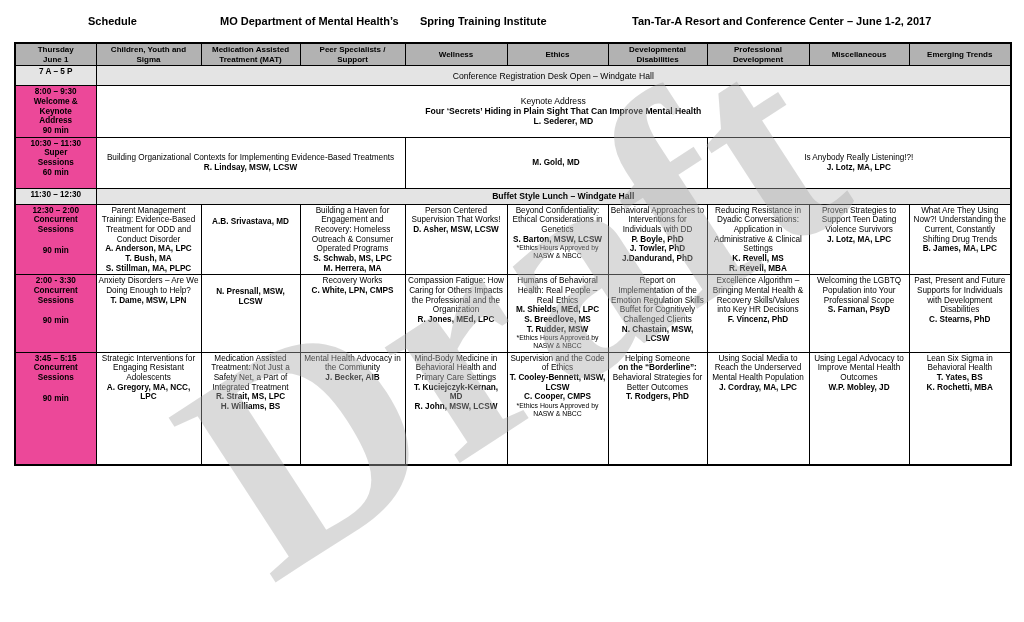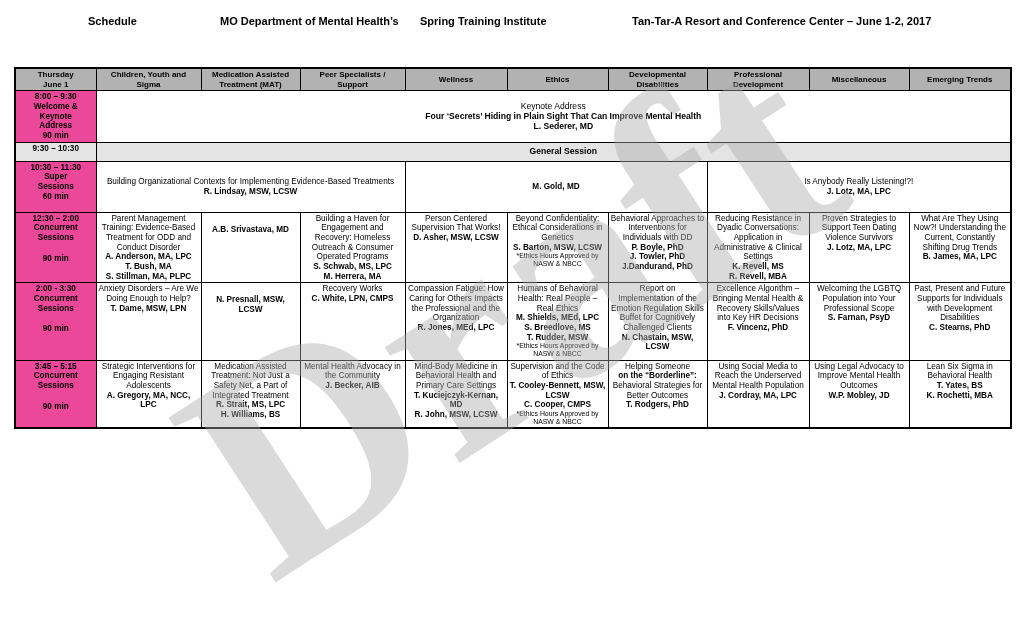--- a/index.html
+++ b/index.html
@@ -6,21 +6,21 @@
   html, body { width: 1024px; height: 622px; background: #fff; overflow: hidden;
     font-family: "Liberation Sans", sans-serif; color: #000; }
   .page { position: relative; width: 1024px; height: 622px; background: #fff; }
 
   
   .titlebar span { position: absolute; top: 15px; font-size: 11px; font-weight: bold; white-space: nowrap; }
   .t0 { left: 88px; } .t1 { left: 220px; } .t2 { left: 420px; } .t3 { left: 632px; }
 
   
   .tablewrap { position: absolute; left: 14px; top: 42px; }
-  table { border-collapse: collapse; table-layout: fixed; width: 996px; border: 2px solid #000; margin-top: 25px; }
+  table { border-collapse: collapse; table-layout: fixed; width: 996px; border: 2px solid #000; }
   th, td { border: 1px solid #000; vertical-align: top; text-align: center; padding: 1px 2px; overflow: hidden; }
   th { background: var(--header-bg, #b2b2b2); font-size: 8px; font-weight: bold; height: 20px; vertical-align: middle; line-height: 1.2; }
   td { font-size: 8.2px; line-height: 1.18; }
   td.time { background: #ec4899; font-weight: bold; }
   td.band { background: var(--band-bg, #e4e4e4); vertical-align: middle; font-size: 8.6px; }
   td.band .b { font-weight: bold; padding-left: 20px; }
   tr.shaded td.time { background: var(--band-bg, #e4e4e4); }
   td.mid { vertical-align: middle; }
   .b { font-weight: bold; }
   .s { font-size: 6.9px; }
@@ -104,59 +104,67 @@
             </th>
             <th>
               <div>Miscellaneous</div>
             </th>
             <th>
               <div>Emerging Trends</div>
             </th>
           </tr>
         </thead>
       <tbody id="body-rows">
+          <tr class="shaded">
+            <td class="time">
+              <div class="b ">7 A – 5 P</div>
+            </td>
+            <td colspan="9" class="band">
+              <div class="">Conference Registration Desk Open – Windgate Hall</div>
+            </td>
+          </tr>
           <tr>
             <td class="time">
               <div class="b ">8:00 – 9:30</div>
               <div class="b ">Welcome &amp;</div>
               <div class="b ">Keynote</div>
               <div class="b ">Address</div>
               <div class="b ">90 min</div>
             </td>
             <td colspan="9" class="band" style="background: rgb(255, 255, 255);">
               <div class="">Keynote Address</div>
               <div class="b ">Four ‘Secrets’ Hiding in Plain Sight That Can Improve Mental Health</div>
               <div class="b ">L. Sederer, MD</div>
             </td>
           </tr>
-          <tr class="shaded">
-            <td class="time">
-              <div class="b ">9:30 – 10:30</div>
-            </td>
-            <td colspan="9" class="band">
-              <div class="b ">General Session</div>
-            </td>
-          </tr>
           <tr>
             <td class="time">
               <div class="b ">10:30 – 11:30</div>
               <div class="b ">Super</div>
               <div class="b ">Sessions</div>
               <div class="b ">60 min</div>
             </td>
             <td colspan="3" class="mid">
               <div class="">Building Organizational Contexts for Implementing Evidence-Based Treatments</div>
               <div class="b ">R. Lindsay, MSW, LCSW</div>
             </td>
             <td colspan="3" class="mid">
               <div class="b ">M. Gold, MD</div>
             </td>
             <td colspan="3" class="mid">
               <div class="">Is Anybody Really Listening!?!</div>
               <div class="b ">J. Lotz, MA, LPC</div>
+            </td>
+          </tr>
+          <tr class="shaded">
+            <td class="time">
+              <div class="b ">11:30 – 12:30</div>
+            </td>
+            <td colspan="9" class="band">
+              <div class="b ">Buffet Style Lunch – Windgate Hall</div>
             </td>
           </tr>
           <tr>
             <td class="time">
               <div class="b ">12:30 – 2:00</div>
               <div class="b ">Concurrent</div>
               <div class="b ">Sessions</div>
               <div class="gap">&nbsp;</div>
               <div class="b ">90 min</div>
             </td>

